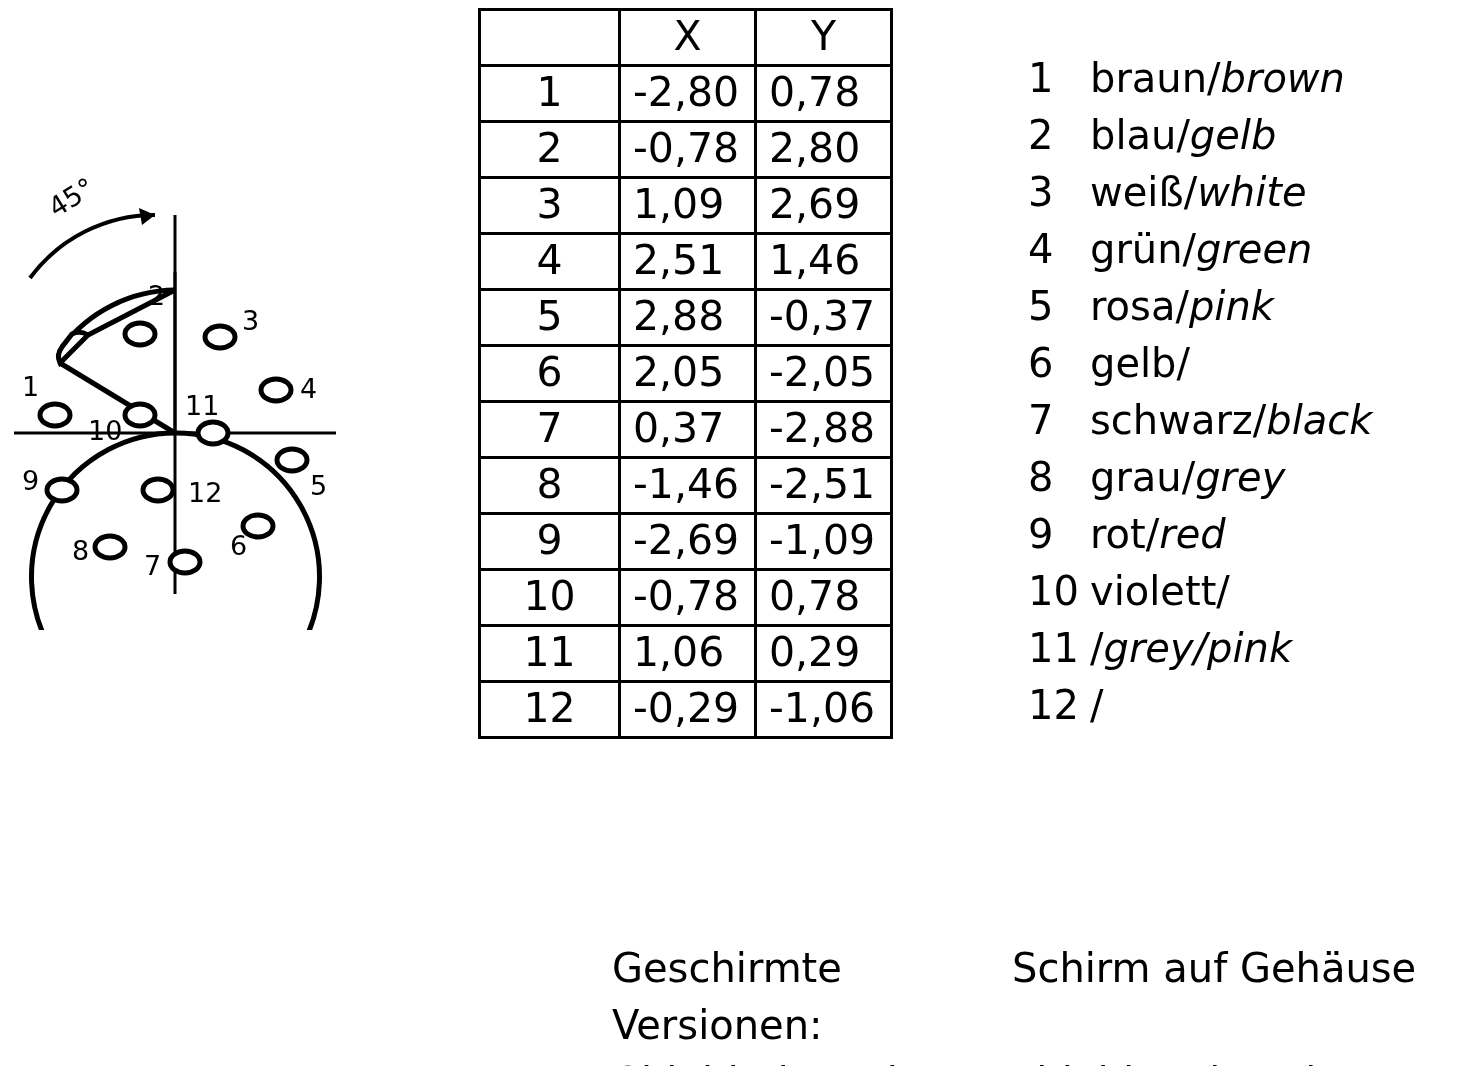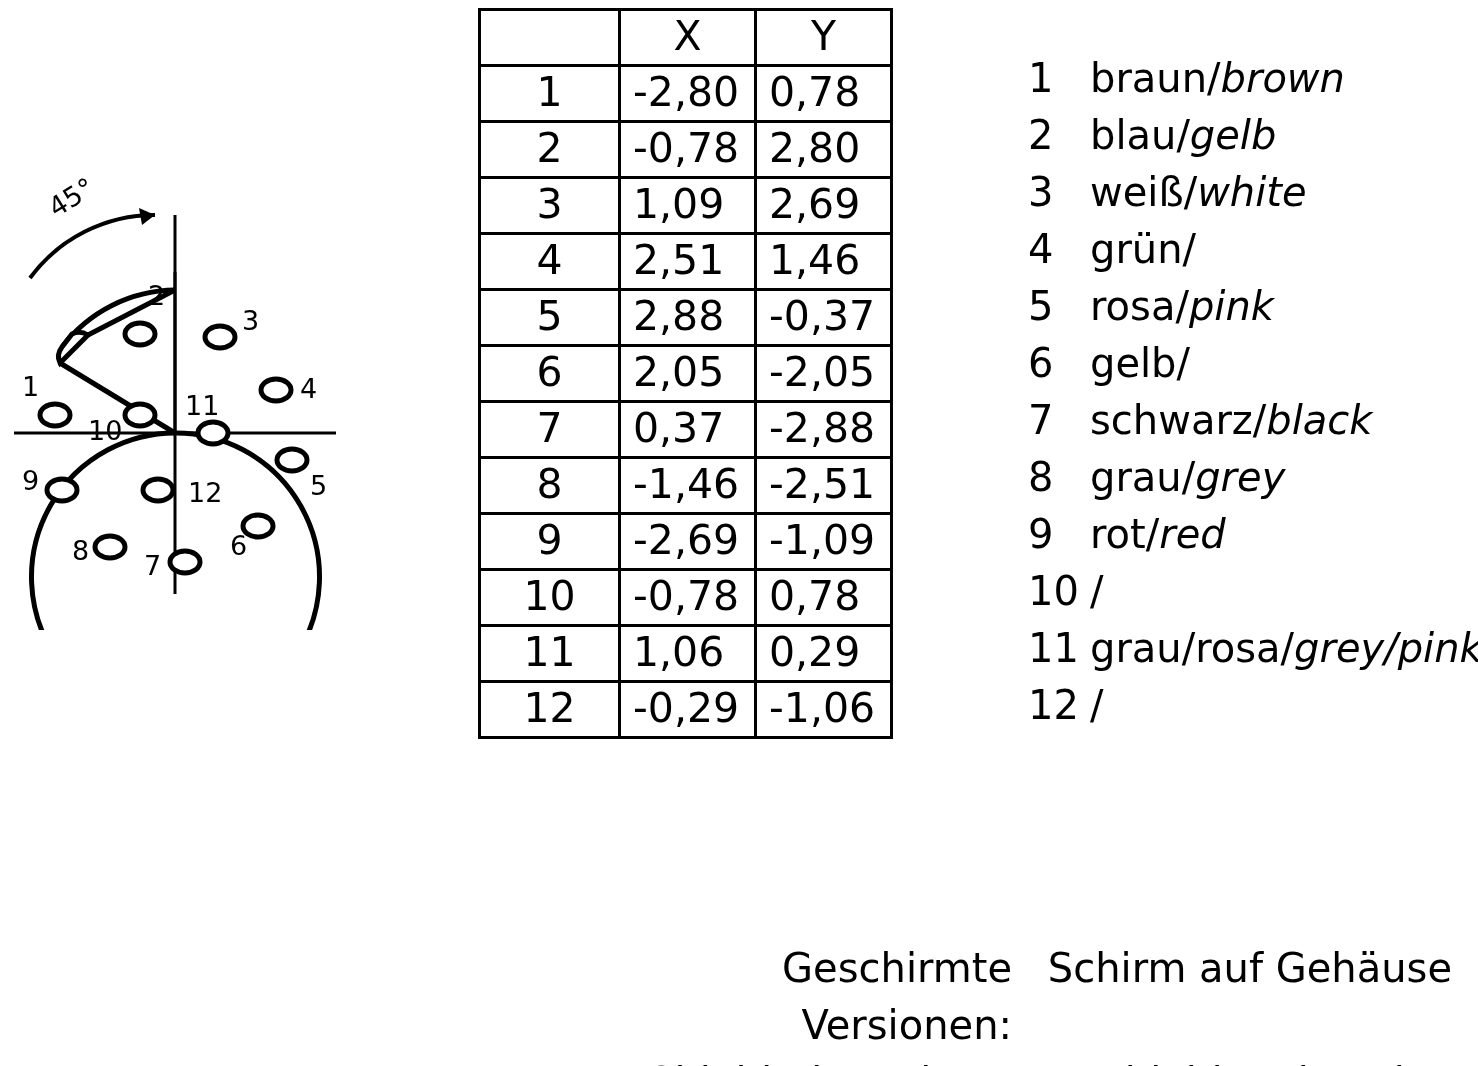--- a/index.html
+++ b/index.html
@@ -98,21 +98,20 @@
     position: absolute;
     left: 612px;
     top: 940px;
     width: 840px;
     font-size: 40px;
     line-height: 57px;
   }
   .note-row {
     display: flex;
     align-items: baseline;
-    text-align: right;
   }
   .note-label {
     flex: 0 0 400px;
   }
   .note-value {
     flex: 1 1 auto;
   }
   .note-row.en .note-label,
   .note-row.en .note-value {
     font-style: italic;
@@ -263,20 +262,21 @@
   <div class="legend-row">
     <span class="legend-num">3</span>
     <span class="legend-de">weiß</span>
     <span class="legend-sep">/</span>
     <span class="legend-en">white</span>
   </div>
   <div class="legend-row">
     <span class="legend-num">4</span>
     <span class="legend-de">grün</span>
     <span class="legend-sep">/</span>
+    <span class="legend-en">green</span>
   </div>
   <div class="legend-row">
     <span class="legend-num">5</span>
     <span class="legend-de">rosa</span>
     <span class="legend-sep">/</span>
     <span class="legend-en">pink</span>
   </div>
   <div class="legend-row">
     <span class="legend-num">6</span>
     <span class="legend-de">gelb</span>
@@ -295,25 +295,25 @@
     <span class="legend-en">grey</span>
   </div>
   <div class="legend-row">
     <span class="legend-num">9</span>
     <span class="legend-de">rot</span>
     <span class="legend-sep">/</span>
     <span class="legend-en">red</span>
   </div>
   <div class="legend-row">
     <span class="legend-num">10</span>
+    <span class="legend-de">violett</span>
     <span class="legend-sep">/</span>
   </div>
   <div class="legend-row">
     <span class="legend-num">11</span>
-    <span class="legend-de">grau/rosa</span>
     <span class="legend-sep">/</span>
     <span class="legend-en">grey/pink</span>
   </div>
   <div class="legend-row">
     <span class="legend-num">12</span>
     <span class="legend-sep">/</span>
   </div>
 </div>
 
 <div id="shield-note">

